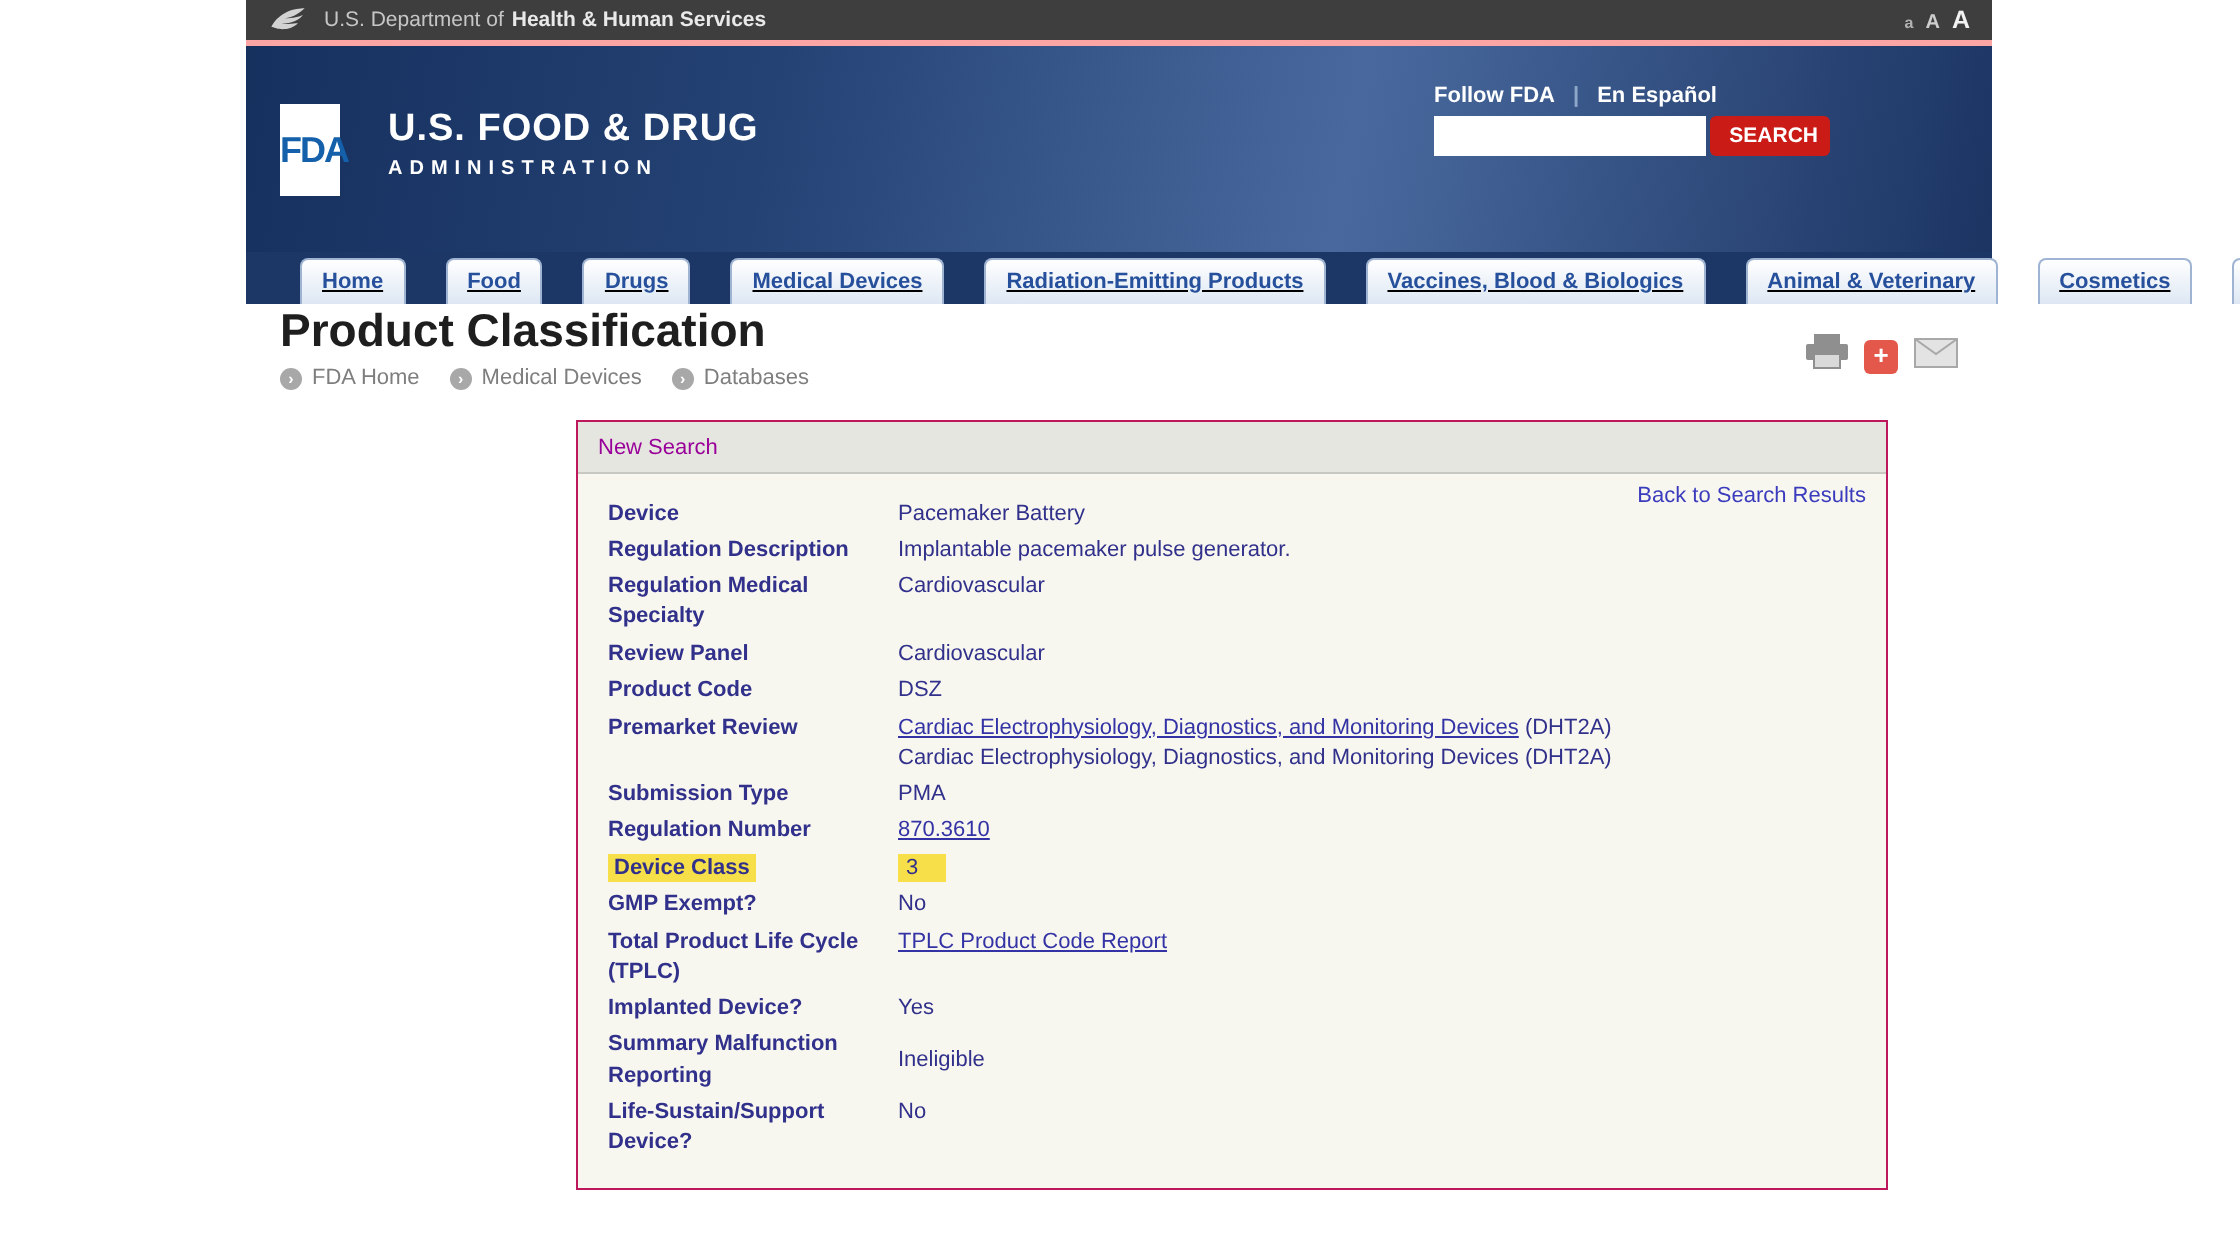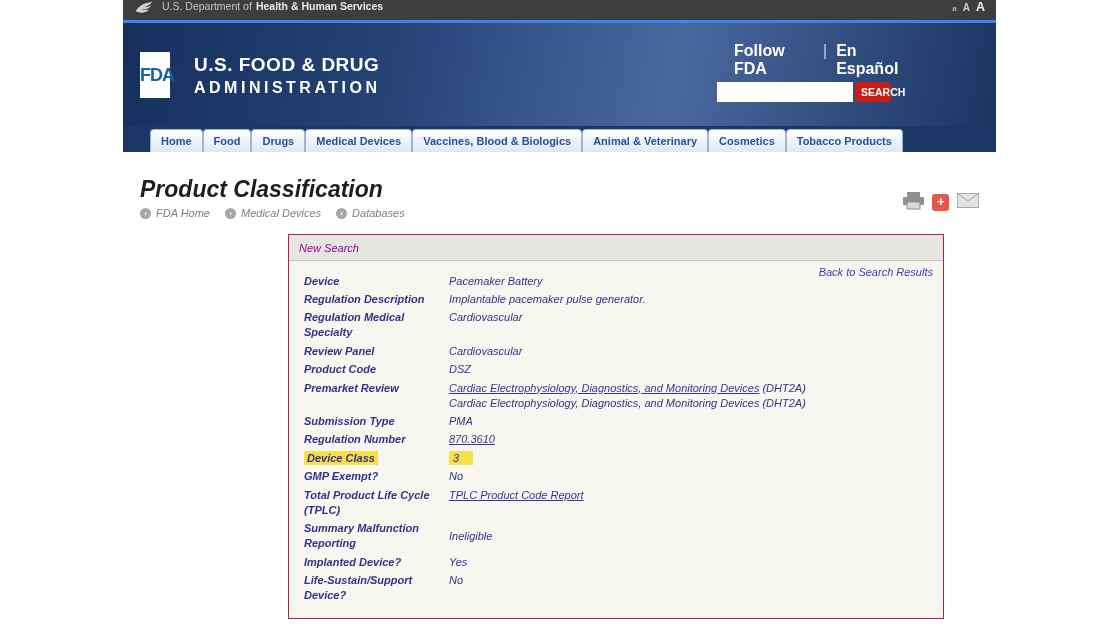--- a/index.html
+++ b/index.html
@@ -5,65 +5,65 @@
   * { box-sizing: border-box; }
   html,body { margin:0; padding:0; }
   body {
     width:1120px; height:630px; background:#ffffff; overflow:hidden;
     font-family:"Liberation Sans", sans-serif;
   }
   .page { width:873px; margin-left:123px; }
 
   
   .hhs-bar {
-    height:23px; background:#3f3e3e; border-bottom:3px solid #3b82f6;
-    display:flex; align-items:flex-start; padding:0 11px; color:#c6c6c6; font-size:10.5px;
+    height:23px; background:#3f3e3e; border-bottom:3px solid #fca5a5;
+    display:flex; align-items:center; padding:0 11px; color:#c6c6c6; font-size:10.5px;
   }
   .hhs-bar .eagle { width:20px; height:16px; margin-right:8px; display:inline-flex; }
   .hhs-bar b { color:#e9e9e9; margin-left:4px; }
   .fs-controls { margin-left:auto; display:flex; align-items:baseline; gap:6px; font-weight:bold; }
   .fs-s { font-size:8px; color:#b3b3b3; } .fs-m { font-size:10px; color:#cdcdcd; } .fs-l { font-size:12.5px; color:#f2f2f2; }
 
   
   .banner {
     height:103px; position:relative;
     background:linear-gradient(100deg,#16305e 0%, #244274 30%, #49699e 63%, #1b3462 100%);
   }
   .fda-box {
     position:absolute; left:17px; top:29px; width:30px; height:46px; background:#ffffff;
     color:#1460aa; font-weight:bold; font-size:18px; letter-spacing:-1px;
     display:flex; align-items:center; justify-content:flex-start;
   }
   .logo-text { position:absolute; left:71px; top:31px; color:#ffffff; }
   .logo-l1 { font-size:19px; font-weight:bold; letter-spacing:0.5px; }
-  .logo-l2 { font-size:16px; font-weight:bold; letter-spacing:3.5px; margin-top:3px; }
+  .logo-l2 { font-size:10px; font-weight:bold; letter-spacing:3.5px; margin-top:3px; }
   .banner-right { position:absolute; right:81px; top:19px; width:198px; }
-  .follow-row { font-size:16px; font-weight:bold; color:#ffffff; margin-bottom:4px; display:flex; gap:9px;margin-left:17px; }
+  .follow-row { font-size:11px; font-weight:bold; color:#ffffff; margin-bottom:4px; display:flex; gap:9px; }
   .follow-row a { color:#ffffff; text-decoration:none; cursor:pointer; }
   .follow-sep { color:#8fa7c9; }
   .search-row { display:flex; }
   .search-input { width:136px; height:20px; border:1px solid #ffffff; padding:0 4px; font-size:11px; }
   .search-btn {
-    width:36px; height:20px; margin-left:2px; background:#cb1b16; color:#ffffff;
+    width:60px; height:20px; margin-left:2px; background:#cb1b16; color:#ffffff;
     border:none; border-radius:3px; font-size:10.5px; font-weight:bold; cursor:pointer;
     font-family:"Liberation Sans", sans-serif;
     text-align:right;
   }
 
   
-  .navbar { height:26px; background:#1c3765; display:flex; align-items:flex-end; padding-left:27px; gap:0; }
+  .navbar { height:26px; background:#1c3765; display:flex; align-items:flex-end; padding-left:27px; gap:20px;text-decoration:underline; }
   .tab {
     height:23px; line-height:22px; padding:0 10px; cursor:pointer;
     background:linear-gradient(#ffffff,#dde7f3); color:#26509b;
     font-size:11px; font-weight:bold; border-radius:4px 4px 0 0;
     border:1px solid #9fb4d2; border-bottom:none; white-space:nowrap;
   }
 
   
-  .content { padding:24px 17px 0;font-style:italic; }
+  .content { padding:0 17px 0; }
   .page-head { display:flex; justify-content:space-between; }
   h1 { margin:0; font-size:23px; font-weight:bold; color:#1e1e1e; }
   .breadcrumb { margin-top:4px; font-size:11px; color:#7e7e7e; display:flex; gap:15px; align-items:center; }
   .crumb { display:flex; align-items:center; cursor:pointer; }
   .crumb-icon {
     width:11px; height:11px; border-radius:50%; background:#a8a8a8; color:#ffffff;
     font-size:8px; line-height:11px; text-align:center; margin-right:5px; font-weight:bold;
   }
   .head-icons { display:flex; gap:8px; align-items:center; margin-top:10px; }
   .share-icon {
@@ -129,20 +129,21 @@
         <button class="search-btn">SEARCH</button>
       </div>
     </div>
   </div>
 
   <div class="navbar" id="navbar">
       <a class="tab">Home</a>
       <a class="tab">Food</a>
       <a class="tab">Drugs</a>
       <a class="tab">Medical Devices</a>
+      <a class="tab">Radiation-Emitting Products</a>
       <a class="tab">Vaccines, Blood &amp; Biologics</a>
       <a class="tab">Animal &amp; Veterinary</a>
       <a class="tab">Cosmetics</a>
       <a class="tab">Tobacco Products</a>
     </div>
 
   <div class="content">
     <div class="page-head">
       <div>
         <h1>Product Classification</h1>
@@ -248,32 +249,32 @@
                   <div><span>No</span></div>
                 </td>
               </tr>
               <tr>
                 <td class="lbl"><span>Total Product Life Cycle (TPLC)</span></td>
                 <td class="val">
                   <div><a class="vlink">TPLC Product Code Report</a></div>
                 </td>
               </tr>
               <tr>
+                <td class="lbl"><span>Implanted Device?</span></td>
+                <td class="val">
+                  <div><span>Yes</span></div>
+                </td>
+              </tr>
+              <tr>
                 <td class="lbl"><span>Summary Malfunction Reporting</span></td>
                 <td class="val vmid">
                   <div><span>Ineligible</span></div>
                 </td>
               </tr>
               <tr>
-                <td class="lbl"><span>Implanted Device?</span></td>
-                <td class="val">
-                  <div><span>Yes</span></div>
-                </td>
-              </tr>
-              <tr>
                 <td class="lbl"><span>Life-Sustain/Support Device?</span></td>
                 <td class="val">
                   <div><span>No</span></div>
                 </td>
               </tr>
             </tbody>
         </table>
       </div>
     </div>
 

